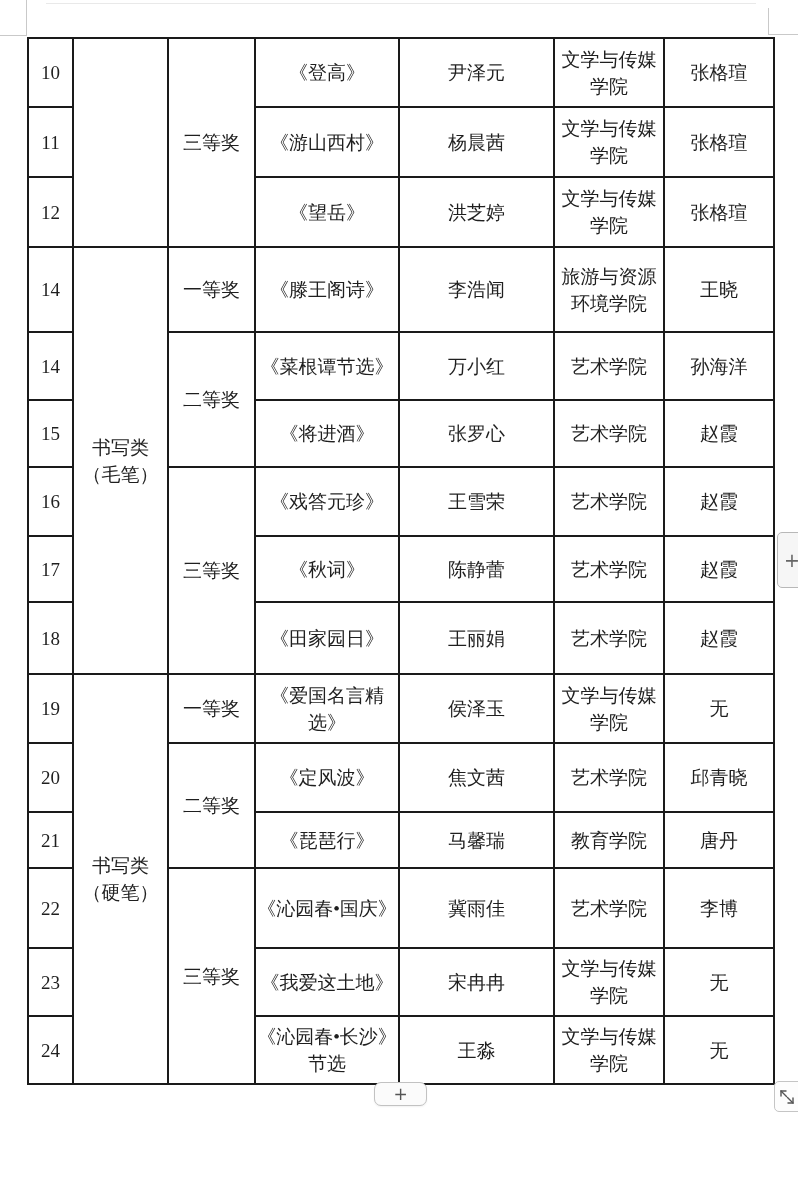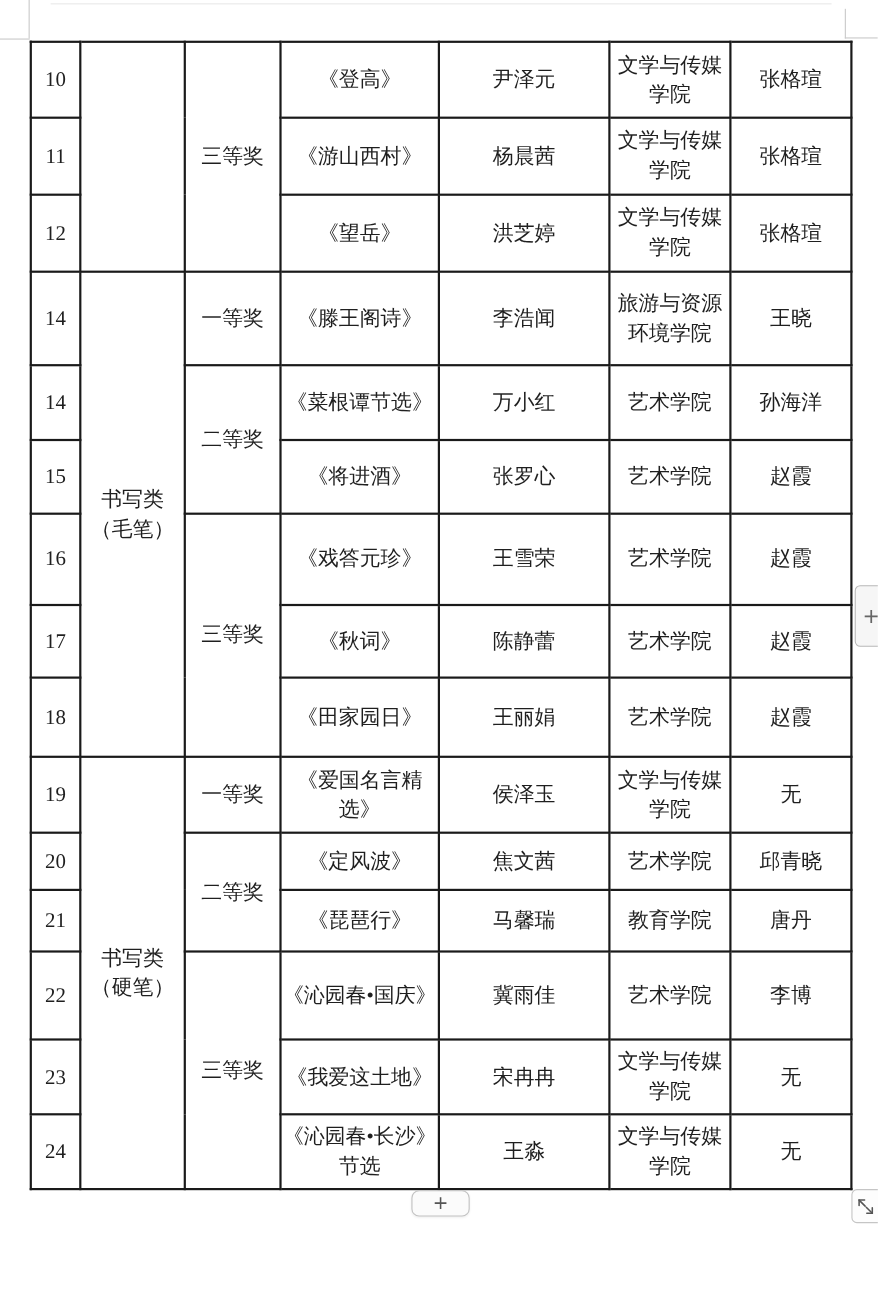--- a/index.html
+++ b/index.html
@@ -137,21 +137,21 @@
       <td class="c-college">艺术学院</td>
       <td class="c-advisor">孙海洋</td>
     </tr>
     <tr style="height:67px">
       <td class="c-num">15</td>
       <td class="c-title">《将进酒》</td>
       <td class="c-author">张罗心</td>
       <td class="c-college">艺术学院</td>
       <td class="c-advisor">赵霞</td>
     </tr>
-    <tr style="height:83px">
+    <tr style="height:69px">
       <td class="c-num">16</td>
       <td class="c-prize" rowspan="3">三等奖</td>
       <td class="c-title">《戏答元珍》</td>
       <td class="c-author">王雪荣</td>
       <td class="c-college">艺术学院</td>
       <td class="c-advisor">赵霞</td>
     </tr>
     <tr style="height:66px">
       <td class="c-num">17</td>
       <td class="c-title">《秋词》</td>
@@ -168,21 +168,21 @@
     </tr>
     <tr style="height:69px">
       <td class="c-num">19</td>
       <td class="c-cat" rowspan="6">书写类（硬笔）</td>
       <td class="c-prize">一等奖</td>
       <td class="c-title">《爱国名言精选》</td>
       <td class="c-author">侯泽玉</td>
       <td class="c-college">文学与传媒学院</td>
       <td class="c-advisor">无</td>
     </tr>
-    <tr style="height:52px">
+    <tr style="height:69px">
       <td class="c-num">20</td>
       <td class="c-prize" rowspan="2">二等奖</td>
       <td class="c-title">《定风波》</td>
       <td class="c-author">焦文茜</td>
       <td class="c-college">艺术学院</td>
       <td class="c-advisor">邱青晓</td>
     </tr>
     <tr style="height:56px">
       <td class="c-num">21</td>
       <td class="c-title">《琵琶行》</td>

